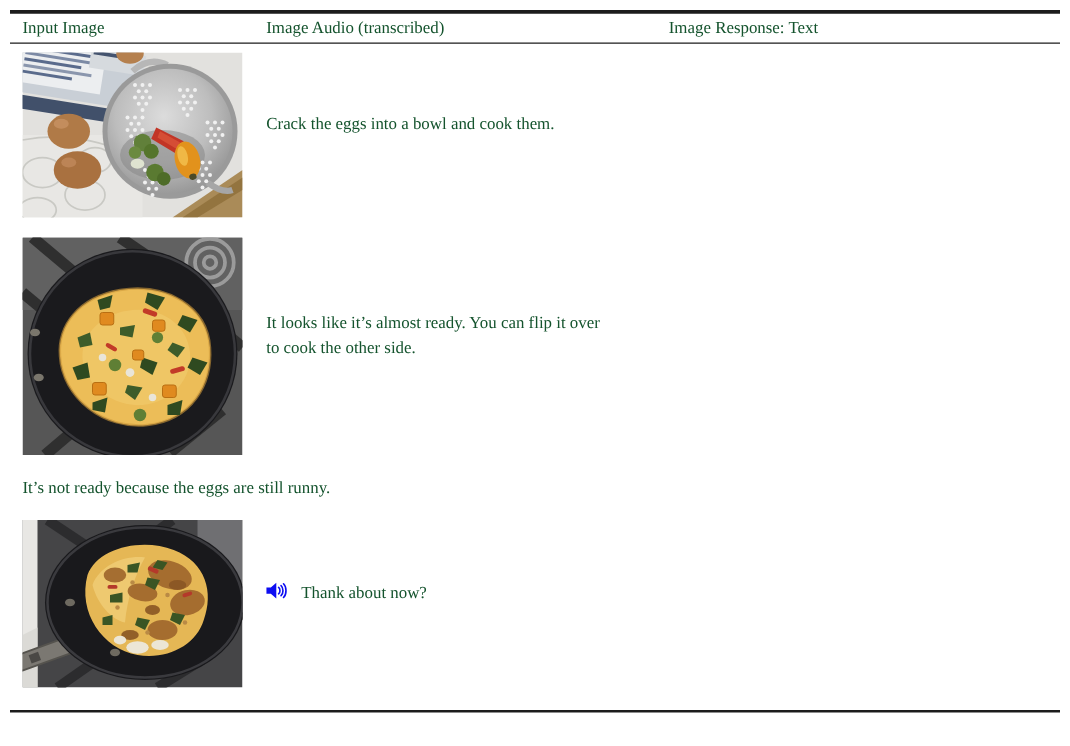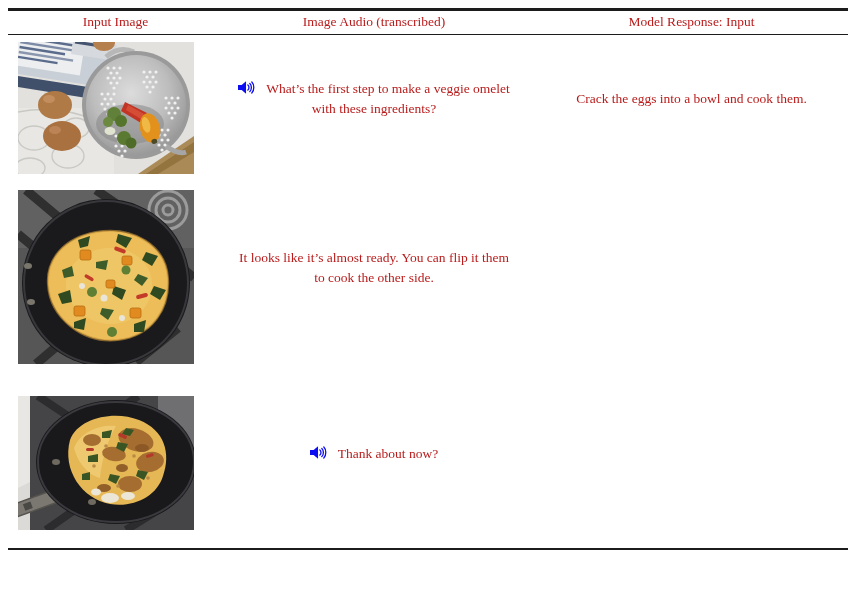--- a/index.html
+++ b/index.html
@@ -1,18 +1,18 @@
 <!DOCTYPE html>
 <html><head>
 <meta charset="utf-8">
 <style>
   html,body { margin:0; padding:0; background:#ffffff; }
   .page {
     position:relative; width:856px; height:597px; background:#ffffff;
-    font-family:"Liberation Serif", serif; color:#b91c1c; overflow:hidden;text-align:center;
+    font-family:"Liberation Serif", serif; color:#14532d; overflow:hidden;
   }
   .sheet { padding:8px 8px 0 8px; }
   .rule { background:#1c1c1c; }
   .rule.thick { height:2.5px; }
   .rule.thin  { height:1.2px; }
   .grid { display:grid; grid-template-columns:195px 322px auto; padding-left:10px; }
   .thead { height:23px; align-items:center; font-size:13.5px; }
   .row { align-items:center; }
   .row .cell { font-size:13.5px; line-height:20px; }
   .ws { white-space:pre; }
@@ -31,21 +31,21 @@
 <body>
 
 <div class="page">
   <div class="sheet">
 
     <div class="rule thick"></div>
 
     <div class="grid thead">
       <div class="cell">Input Image</div>
       <div class="cell">Image Audio (transcribed)</div>
-      <div class="cell">Model Response: Input</div>
+      <div class="cell">Image Response: Text</div>
     </div>
 
     <div class="rule thin"></div>
 
     <div class="grid row row1 imgrow">
       <div class="cell">
         <span class="photo" role="img" aria-label="Photo: two brown eggs and a metal colander holding broccoli, a red pepper slice and a small orange pepper on a white kitchen counter">
           <svg width="176" height="132" viewBox="0 0 176 132">
             <defs>
               <radialGradient id="colg" cx="45%" cy="38%" r="70%">
@@ -116,29 +116,20 @@
             <polygon points="110,63 126,72 123,77 108,68" fill="#d9543a" opacity="0.8"></polygon>
             <g transform="rotate(-14 132 86)">
               <ellipse cx="132" cy="86" rx="10" ry="15" fill="#e2921c"></ellipse>
               <ellipse cx="129" cy="82" rx="4" ry="8" fill="#f2bc4a" opacity="0.9"></ellipse>
               <ellipse cx="133" cy="100" rx="3" ry="2.5" fill="#4c4a28"></ellipse>
             </g>
           </svg>
         </span>
       </div>
       <div class="cell mid">
-        <p><span class="spk"><svg viewBox="0 0 26 20">
-                <polygon points="0,6.5 5,6.5 11,1.5 11,18.5 5,13.5 0,13.5" fill="#0d0df2"></polygon>
-                <path d="M13.5,6.5 C15.5,8 15.5,12 13.5,13.5" fill="none" stroke-width="1.8" stroke-linecap="round" stroke="#0d0df2"></path>
-                <path d="M16.2,4.5 C19,7 19,13 16.2,15.5" fill="none" stroke-width="1.8" stroke-linecap="round" stroke="#0d0df2"></path>
-                <path d="M18.9,2.5 C22.5,6 22.5,14 18.9,17.5" fill="none" stroke-width="1.8" stroke-linecap="round" stroke="#0d0df2"></path>
-              </svg></span><span class="ws">What’s the first step to make a veggie omelet
-with these ingredients?</span></p>
-      </div>
-      <div class="cell mid">
         <p class="ws">Crack the eggs into a bowl and cook them.</p>
       </div>
     </div>
 
     <div class="grid row row2 imgrow">
       <div class="cell">
         <span class="photo" role="img" aria-label="Photo: black frying pan on a stove with an uncooked veggie omelet — yellow egg mixture with spinach, broccoli and orange pepper pieces">
           <svg width="176" height="174" viewBox="0 0 176 174">
             <rect width="176" height="174" fill="#565656"></rect>
             <rect width="176" height="58" fill="#616161"></rect>
@@ -197,26 +188,29 @@
             </g>
             <g fill="#e9e5d8">
               <circle cx="86" cy="108" r="3.5"></circle>
                 <circle cx="64" cy="96" r="3"></circle>
                 <circle cx="104" cy="128" r="3"></circle>
             </g>
           </svg>
         </span>
       </div>
       <div class="cell mid">
-        <p class="ws">It looks like it’s almost ready. You can flip it them
+        <p class="ws">It looks like it’s almost ready. You can flip it over
 to cook the other side.</p>
       </div>
     </div>
 
     <div class="grid row row3">
+      <div class="cell">
+        <p class="ws">It’s not ready because the eggs are still runny.</p>
+      </div>
     </div>
 
     <div class="grid row row4 imgrow">
       <div class="cell">
         <span class="photo" role="img" aria-label="Photo: black frying pan on a stove with a browned, fully cooked veggie omelet">
           <svg width="176" height="134" viewBox="0 0 176 134">
             <rect width="176" height="134" fill="#454547"></rect>
             <rect x="0" y="0" width="12" height="134" fill="#e8e7e4"></rect>
             <polygon points="0,92 12,86 12,134 0,134" fill="#dbdad6"></polygon>
             <rect x="140" y="0" width="36" height="52" fill="#6f6f72"></rect>

